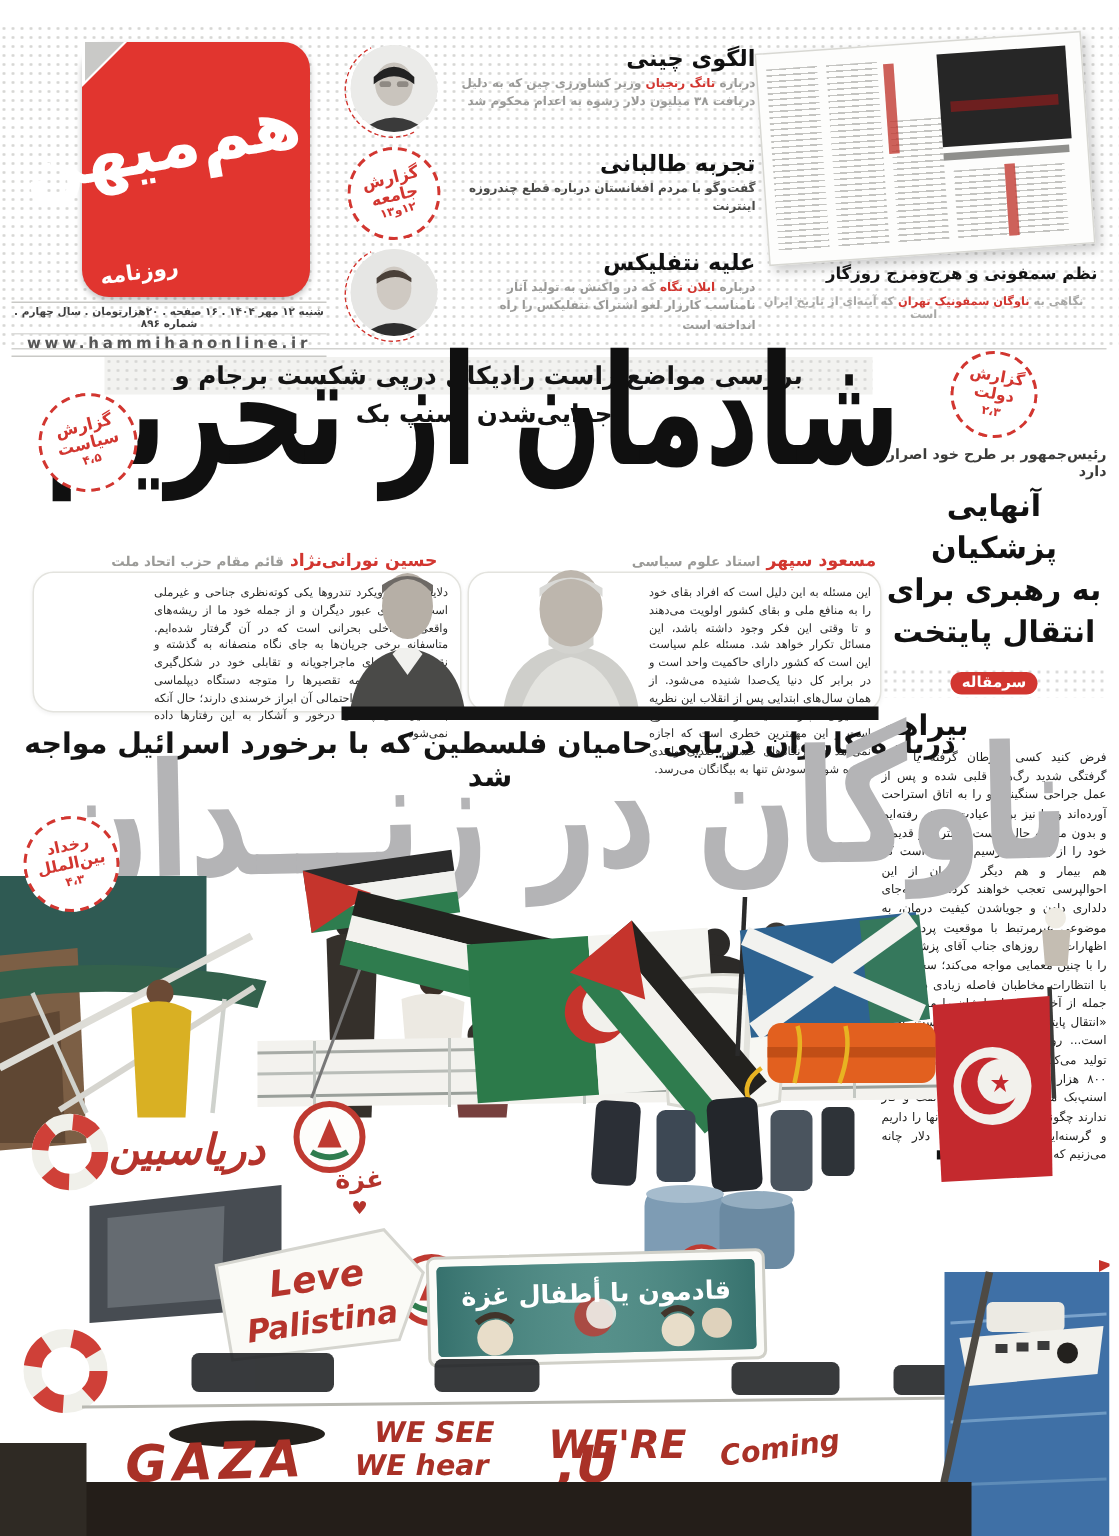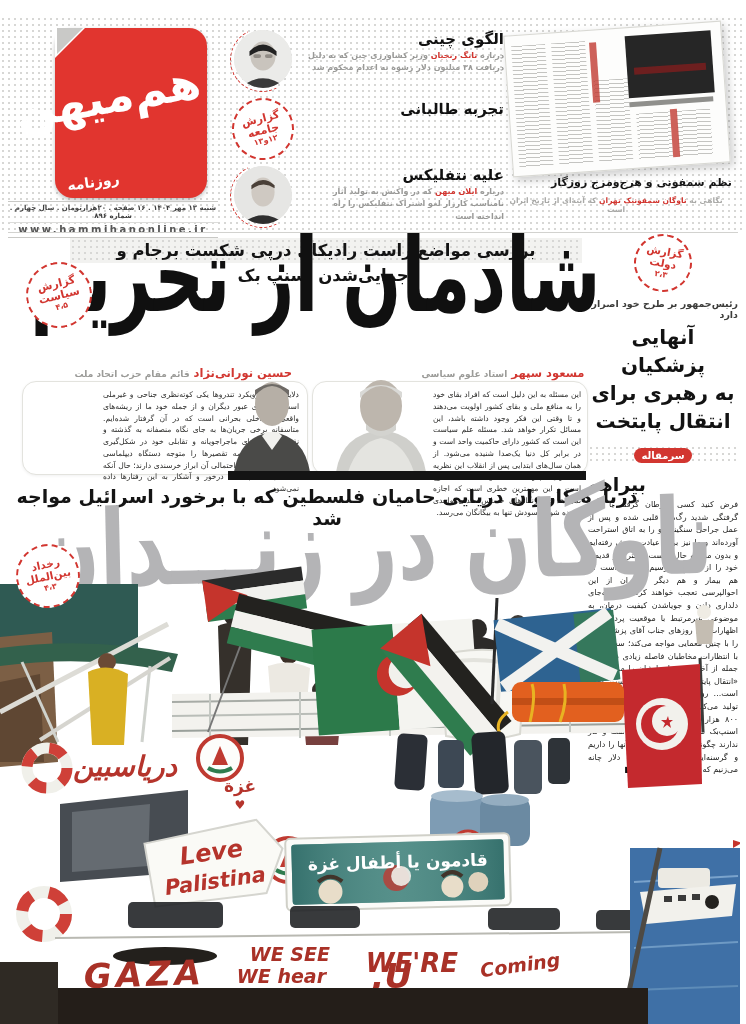--- a/index.html
+++ b/index.html
@@ -169,36 +169,37 @@
   </div>
 
   <div class="abs teaser dark" style="top:100px;">
     <div class="minibadge">
       <span>گزارش</span>
       <span>جامعه</span>
       <span class="b3">۱۲و۱۳</span>
     </div>
     <div class="txt">
       <h3>تجربه طالبانی</h3>
+      <p>گفت‌وگو با مردم افغانستان درباره قطع چندروزه اینترنت</p>
     </div>
   </div>
 
   <div class="abs teaser" style="top:166px;">
     <span class="ring"></span>
     <div class="pic">
       <svg width="58" height="58" viewBox="0 0 60 60">
         <circle cx="30" cy="30" r="30" fill="#e6e6e4"></circle>
         <path d="M7,60 Q30,42 53,60 Z" fill="#2e2e2e"></path>
         <ellipse cx="30" cy="27" rx="12" ry="15" fill="#cfc9c2"></ellipse>
         <path d="M18,20 Q30,9 42,20 L42,23 Q30,15 18,24 Z" fill="#4a4038"></path>
       </svg>
     </div>
     <div class="txt">
       <h3>علیه نتفلیکس</h3>
-      <p><span>درباره </span><span class="hl">ایلان میهن</span><span> که در واکنش به تولید آثار نامناسب کارزار لغو اشتراک نتفلیکس را راه انداخته است</span></p>
+      <p><span>درباره </span><span class="hl">ایلان نگاه</span><span> که در واکنش به تولید آثار نامناسب کارزار لغو اشتراک نتفلیکس را راه انداخته است</span></p>
     </div>
   </div>
 
   <div class="abs thumb-wrap">
     <div class="thumb-page">
       <div class="tp-col" style="left:6px;"></div>
       <div class="tp-col" style="left:46px;"></div>
       <div class="tp-col" style="left:86px; top:50px;"></div>
       <div class="tp-red" style="left:84px; top:12px; height:60px;"></div>
       <div class="tp-photo">

